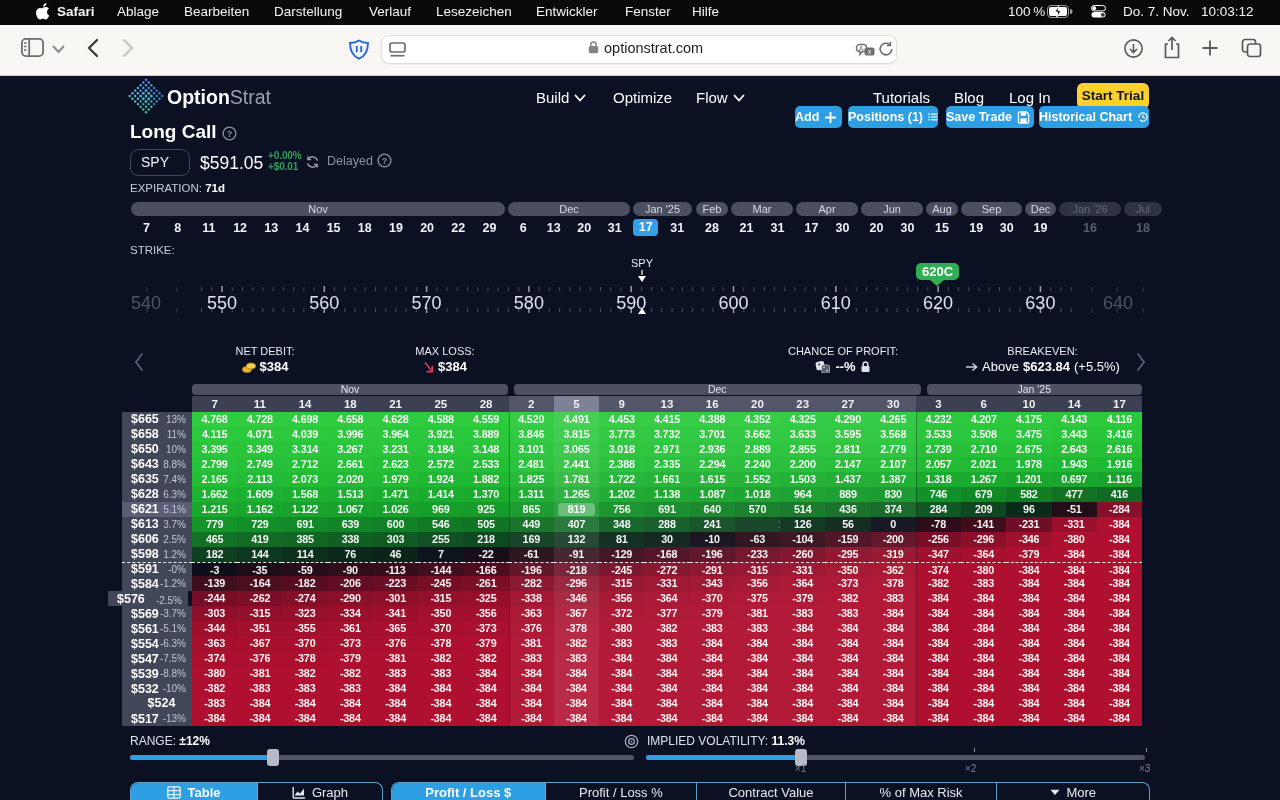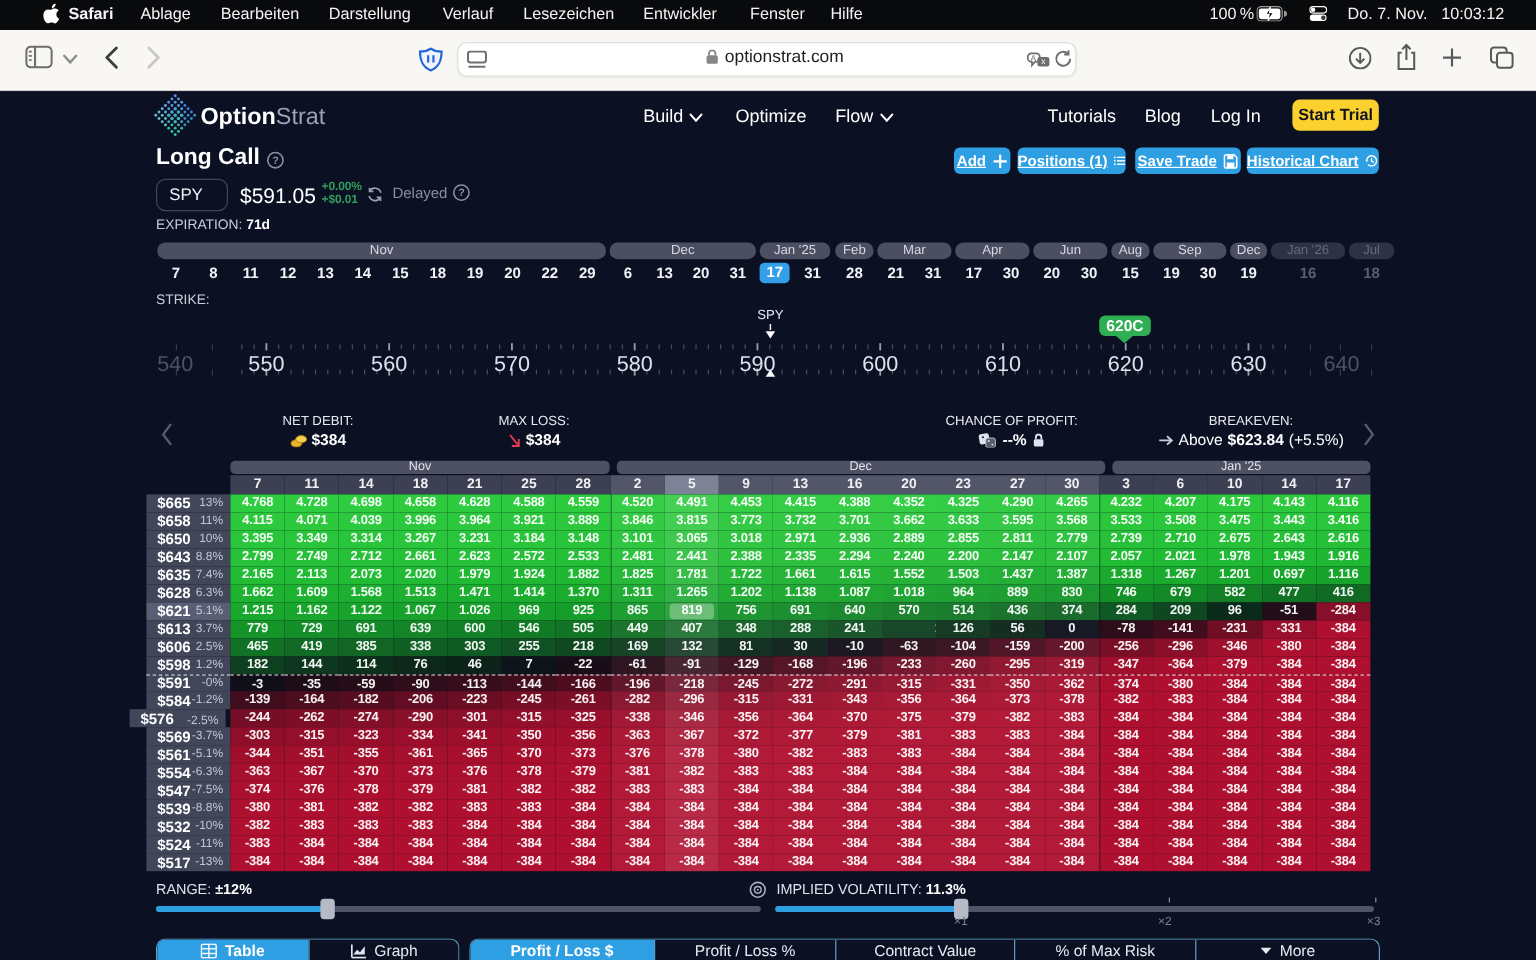--- a/index.html
+++ b/index.html
@@ -2,21 +2,21 @@
 <html><head><meta charset="utf-8"><style>
 * { margin:0; padding:0; box-sizing:border-box; }
 html,body { width:1280px; height:800px; overflow:hidden; background:#0c1023; font-family:"Liberation Sans",sans-serif; }
 body { will-change:transform; }
 #menubar { position:absolute; left:0; top:0; width:1280px; height:25px; background:#090a0c; color:#f5f5f7; font-size:13.5px; }
 #menubar span { position:absolute; top:4px; }
 #toolbar { position:absolute; left:0; top:25px; width:1280px; height:51px; background:#f8f7f4; border-bottom:1px solid #d0cecb; }
 #page { position:absolute; left:0; top:76px; width:1280px; height:724px; background:#0c1023; color:#fff; }
 #page > div { position:absolute; }
 .nav { font-size:15px; color:#fff; top:13px; display:flex; align-items:center; }
-.btn { position:absolute; top:47px; height:22px; background:#2f9fe3; border-radius:5px; color:#fff; font-weight:bold; font-size:12.5px; display:flex; align-items:center; justify-content:center; gap:5px; white-space:nowrap;text-decoration:underline; }
+.btn { position:absolute; top:30px; height:22px; background:#2f9fe3; border-radius:5px; color:#fff; font-weight:bold; font-size:12.5px; display:flex; align-items:center; justify-content:flex-start; gap:5px; white-space:nowrap; }
 .mseg { position:absolute; top:126px; height:14px; background:#4b4f61; border-radius:7px; color:#d6d9e2; font-size:11px; text-align:center; line-height:14px; }
 .mseg.dim { background:#2e3243; color:#646981; }
 .day { position:absolute; top:145px; width:28px; text-align:center; font-size:12.5px; font-weight:bold; color:#f2f3f7; }
 .day.dimd { color:#595e72; }
 .dsel { position:absolute; top:143px; width:25px; height:17px; background:#339fe8; border-radius:4px; text-align:center; font-size:12.5px; font-weight:bold; color:#fff; line-height:17px; }
 .ticks { position:absolute; }
 .rlb { position:absolute; top:217px; width:40px; text-align:center; font-size:18px; color:#dfe2ec; }
 .rlb.dim2 { color:#4d5269; }
 .chv { position:absolute; top:276px; }
 .stat { position:absolute; top:269px; text-align:center; }
@@ -1008,21 +1008,21 @@
 <div class="tc" style="left:689.64px;top:605.14px;width:45.24px;height:14.95px;background:#b31a38;"><span class="v">-384</span></div>
 <div class="tc" style="left:734.88px;top:605.14px;width:45.24px;height:14.95px;background:#b31a38;"><span class="v">-384</span></div>
 <div class="tc" style="left:780.12px;top:605.14px;width:45.24px;height:14.95px;background:#b31a38;"><span class="v">-384</span></div>
 <div class="tc" style="left:825.36px;top:605.14px;width:45.24px;height:14.95px;background:#b31a38;"><span class="v">-384</span></div>
 <div class="tc" style="left:870.60px;top:605.14px;width:45.24px;height:14.95px;background:#b31a38;"><span class="v">-384</span></div>
 <div class="tc" style="left:915.84px;top:605.14px;width:45.24px;height:14.95px;background:#b01030;box-shadow:inset 1px 0 0 rgba(10,13,26,0.35);"><span class="v">-384</span></div>
 <div class="tc" style="left:961.08px;top:605.14px;width:45.24px;height:14.95px;background:#b01030;"><span class="v">-384</span></div>
 <div class="tc" style="left:1006.32px;top:605.14px;width:45.24px;height:14.95px;background:#b01030;"><span class="v">-384</span></div>
 <div class="tc" style="left:1051.56px;top:605.14px;width:45.24px;height:14.95px;background:#b01030;"><span class="v">-384</span></div>
 <div class="tc" style="left:1096.80px;top:605.14px;width:45.24px;height:14.95px;background:#b01030;"><span class="v">-384</span></div>
-<div class="tlb" style="left:122px;top:620.09px;width:70px;height:14.95px;background:#414659;">
+<div class="tlb" style="left:122px;top:620.09px;width:70px;height:14.95px;background:#414659;flex-direction:column;">
       <b>$524</b>
       <i>-11%</i>
     </div>
 <div class="tc" style="left:192.00px;top:620.09px;width:45.24px;height:14.95px;background:#b01030;"><span class="v">-383</span></div>
 <div class="tc" style="left:237.24px;top:620.09px;width:45.24px;height:14.95px;background:#b01030;"><span class="v">-384</span></div>
 <div class="tc" style="left:282.48px;top:620.09px;width:45.24px;height:14.95px;background:#b01030;"><span class="v">-384</span></div>
 <div class="tc" style="left:327.72px;top:620.09px;width:45.24px;height:14.95px;background:#b01030;"><span class="v">-384</span></div>
 <div class="tc" style="left:372.96px;top:620.09px;width:45.24px;height:14.95px;background:#b01030;"><span class="v">-384</span></div>
 <div class="tc" style="left:418.20px;top:620.09px;width:45.24px;height:14.95px;background:#b01030;"><span class="v">-384</span></div>
 <div class="tc" style="left:463.44px;top:620.09px;width:45.24px;height:14.95px;background:#b01030;"><span class="v">-384</span></div>

